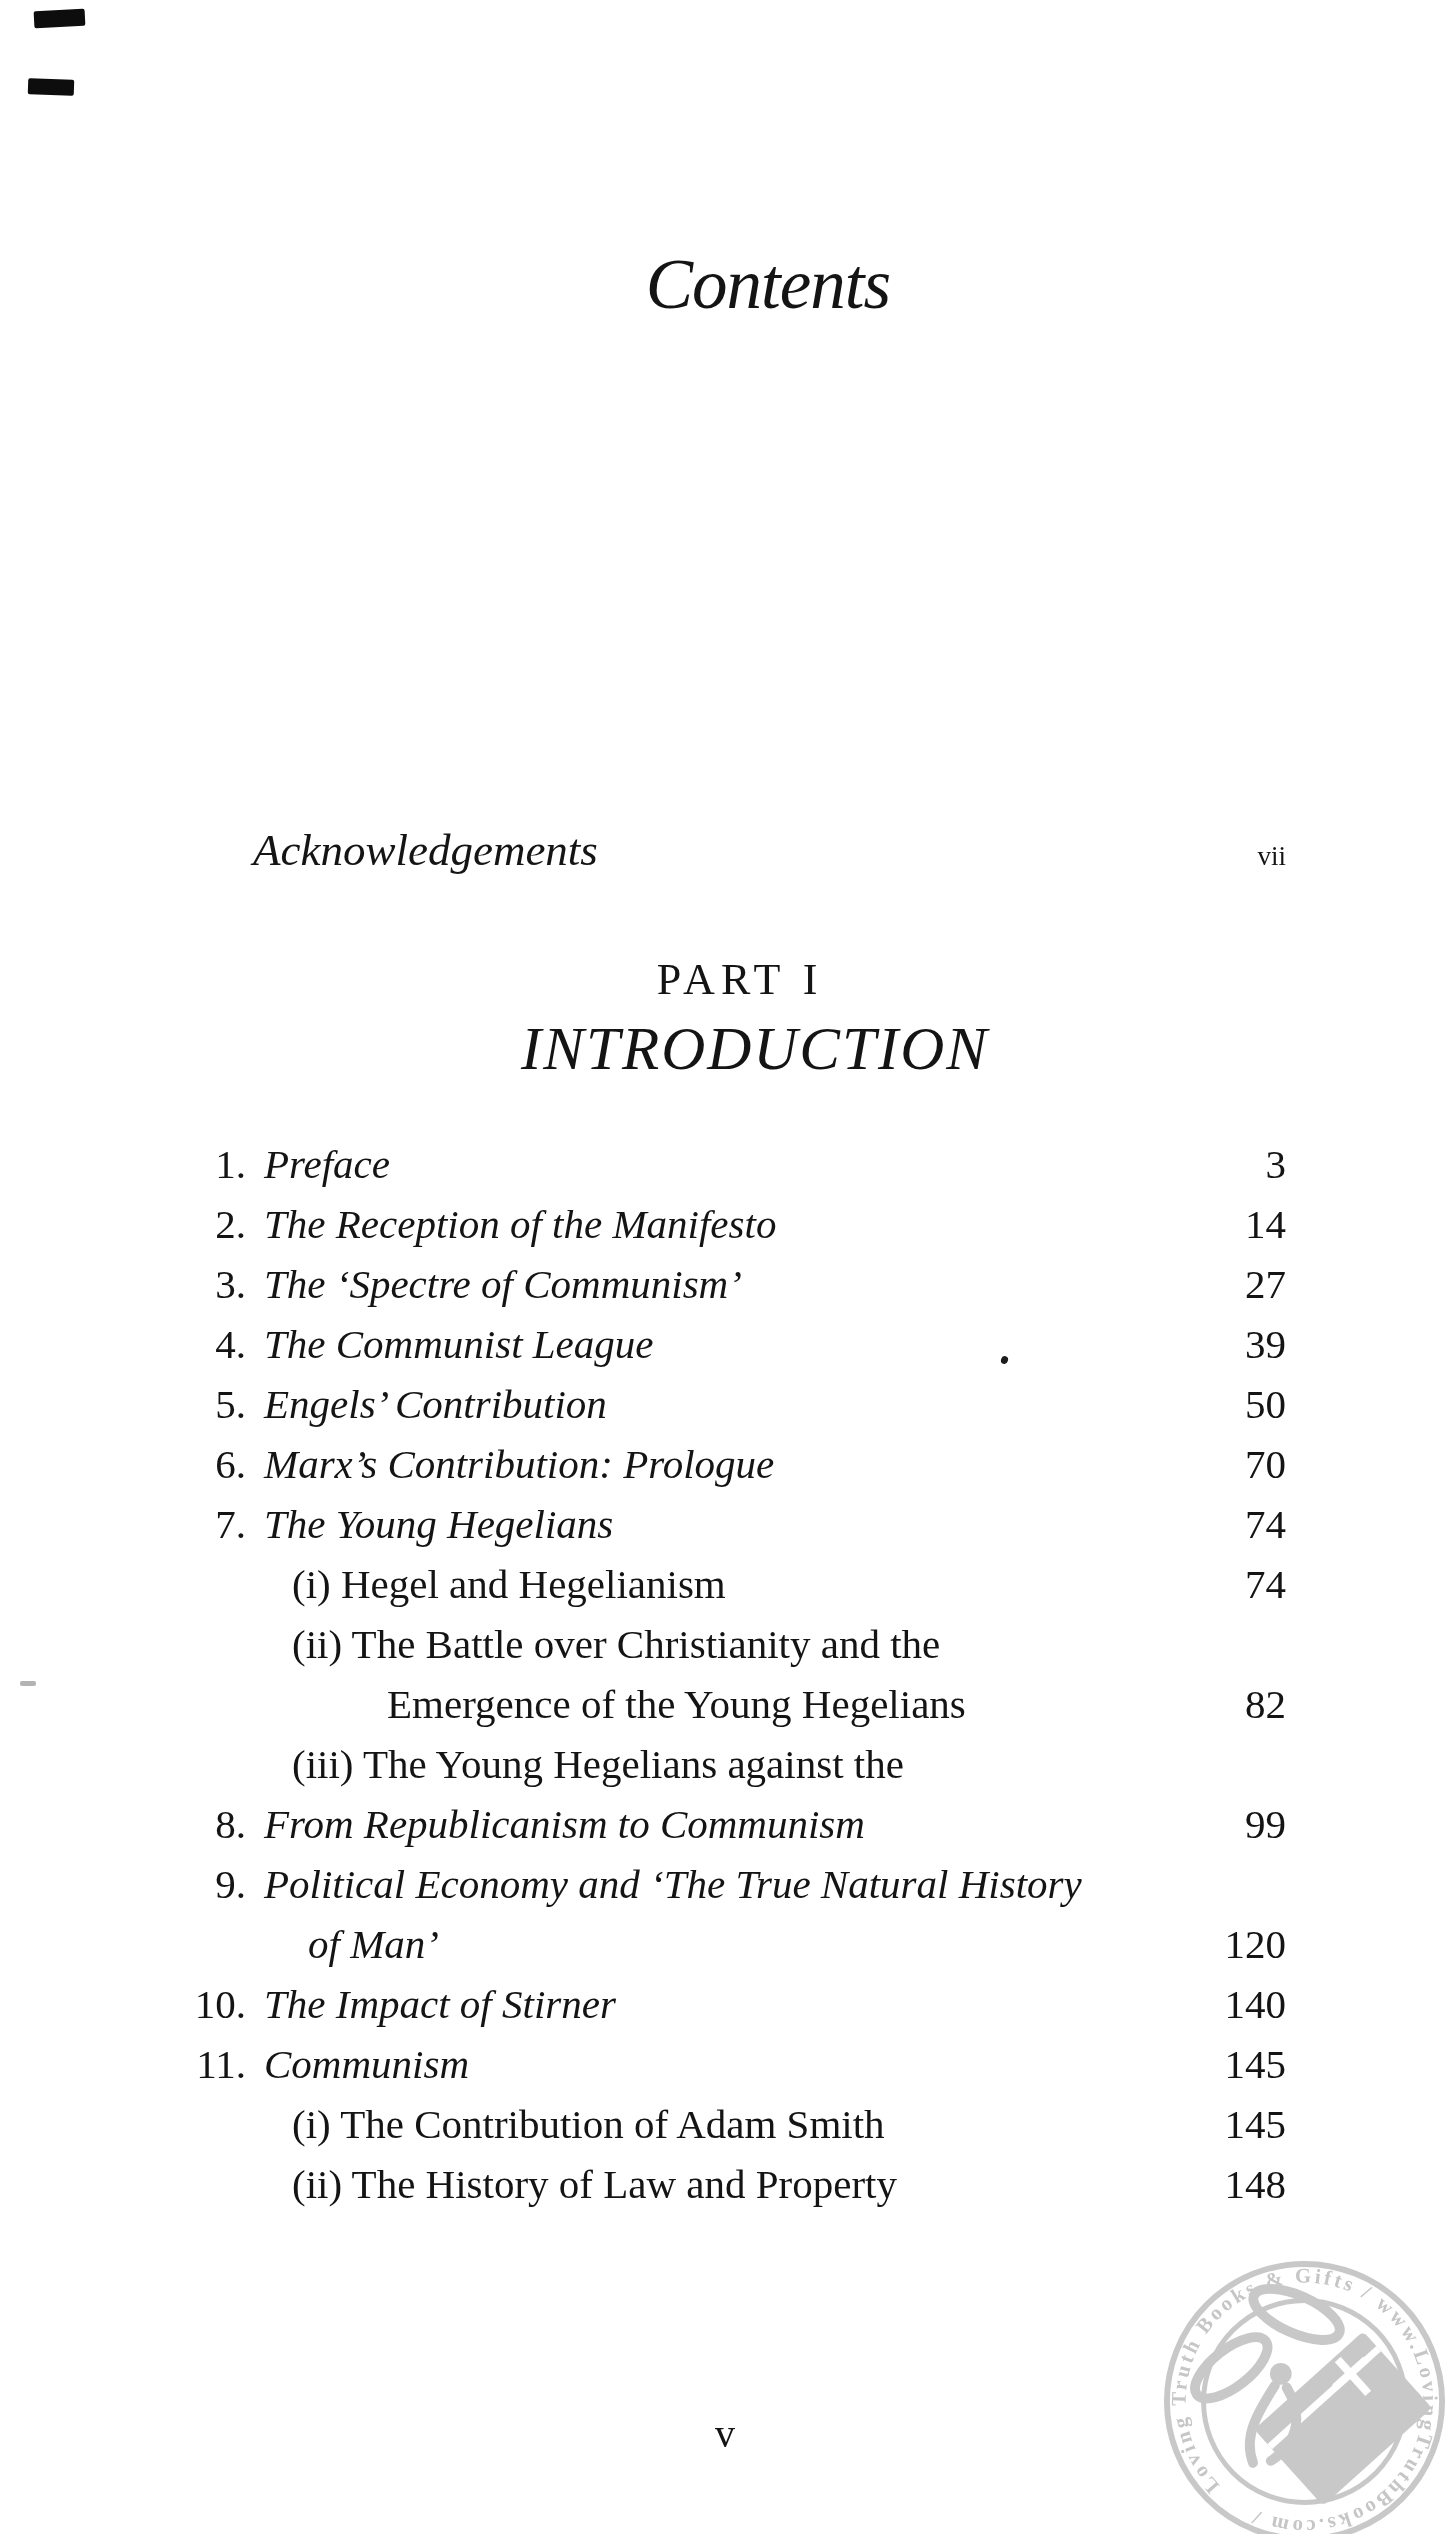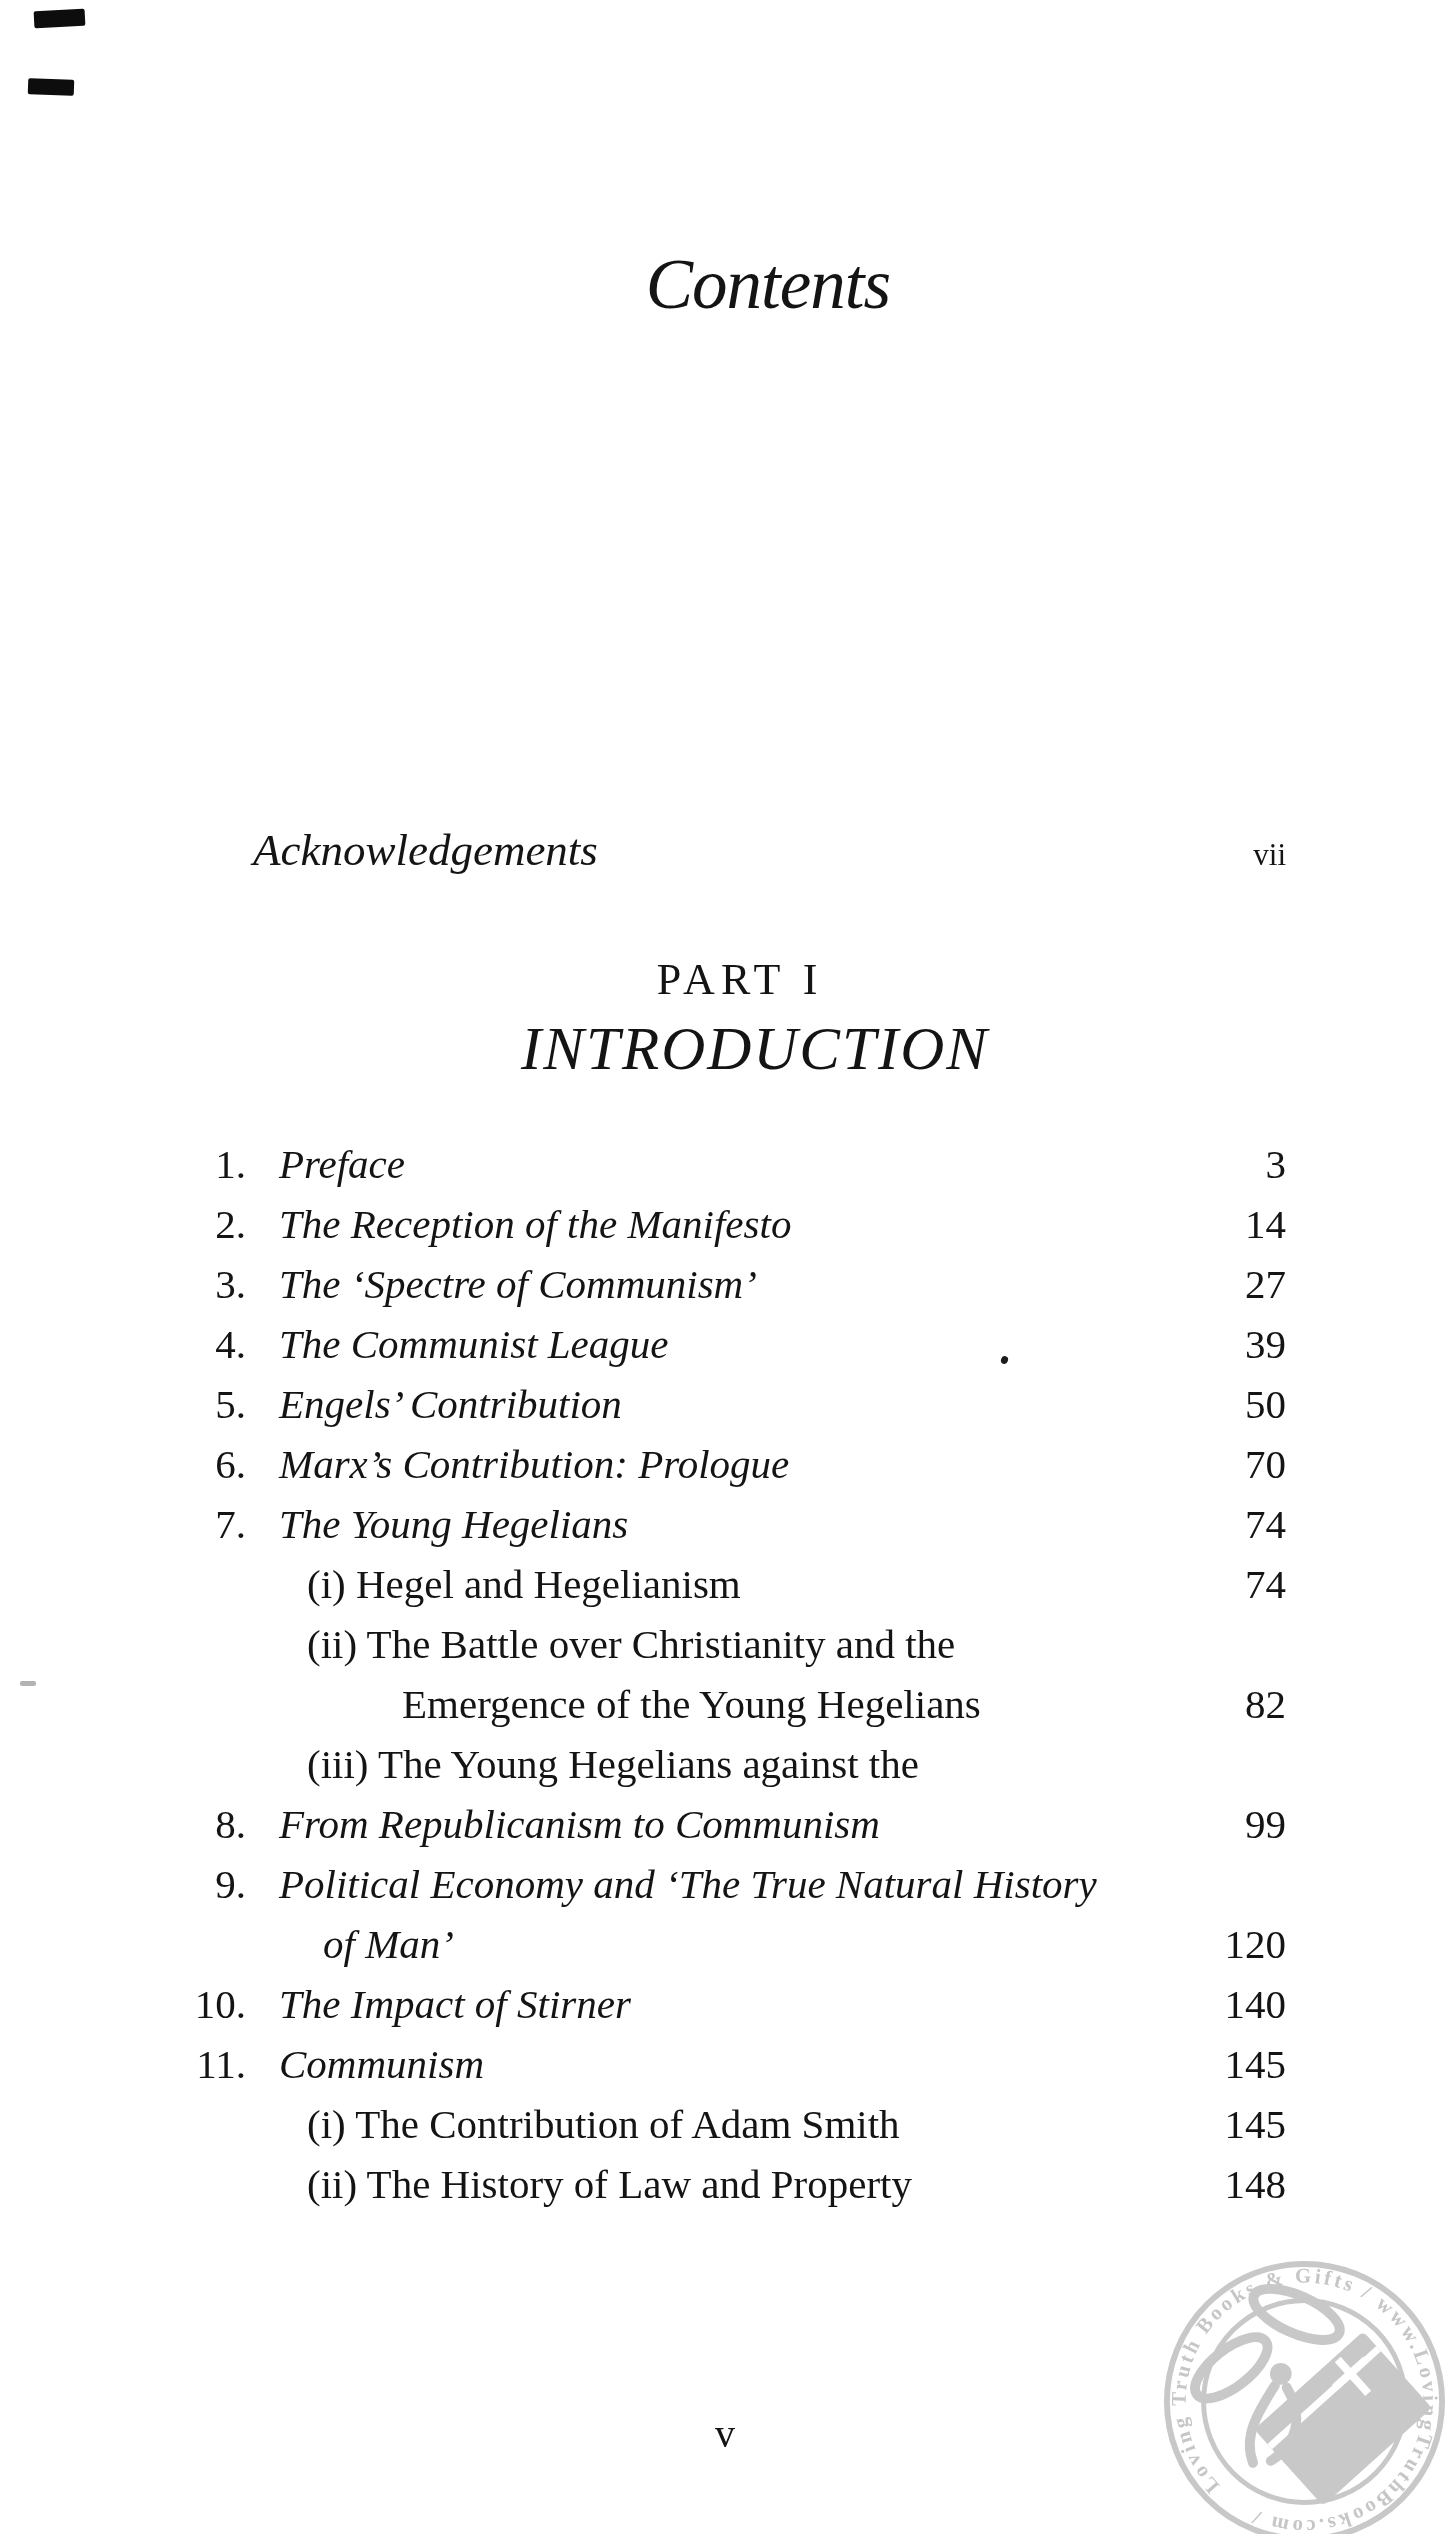--- a/index.html
+++ b/index.html
@@ -23,37 +23,37 @@
     position:absolute;top:249px;left:0;width:100%;
     text-align:center;font-style:italic;font-size:71px;line-height:1;
     letter-spacing:-1px;
     padding-left:43px;
   }
   .ack-row{
     position:absolute;top:828px;left:253px;right:164px;
     display:flex;justify-content:space-between;align-items:baseline;gap:8px;
   }
   .ack-label{font-style:italic;font-size:45px;line-height:1;}
-  .ack-page{font-size:31px;line-height:1;}
+  .ack-page{font-size:27px;line-height:1;}
 
   .part-heading{
     position:absolute;top:958px;left:12px;width:100%;
     text-align:center;font-size:44px;line-height:1;
     letter-spacing:6px;text-indent:6px;
   }
   .part-title{
     position:absolute;top:1018px;left:0;width:100%;
     text-align:center;font-style:italic;font-size:61px;line-height:1;
     letter-spacing:2px;transform:translateX(30px);
   }
 
   .toc{position:absolute;top:1134px;left:149px;right:164px;z-index:2;}
   .toc-row{display:flex;align-items:center;height:60px;font-size:41px;}
   .toc-num{width:97px;text-align:right;flex:none;}
-  .toc-text{flex:1 1 auto;margin-left:33px;white-space:nowrap;overflow:visible;}
+  .toc-text{flex:1 1 auto;margin-left:18px;white-space:nowrap;overflow:visible;}
   .toc-page{flex:none;text-align:right;font-style:normal;}
   .toc-row.italic .toc-text{font-style:italic;}
   .toc-row.roman .toc-text{font-style:normal;}
   .indent-sub .toc-text{padding-left:28px;}
   .indent-cont .toc-text{padding-left:123px;}
   .indent-cont2 .toc-text{padding-left:44px;}
 
   .folio{
     position:absolute;top:2414px;left:0;width:100%;
     text-align:center;font-size:40px;line-height:1;

